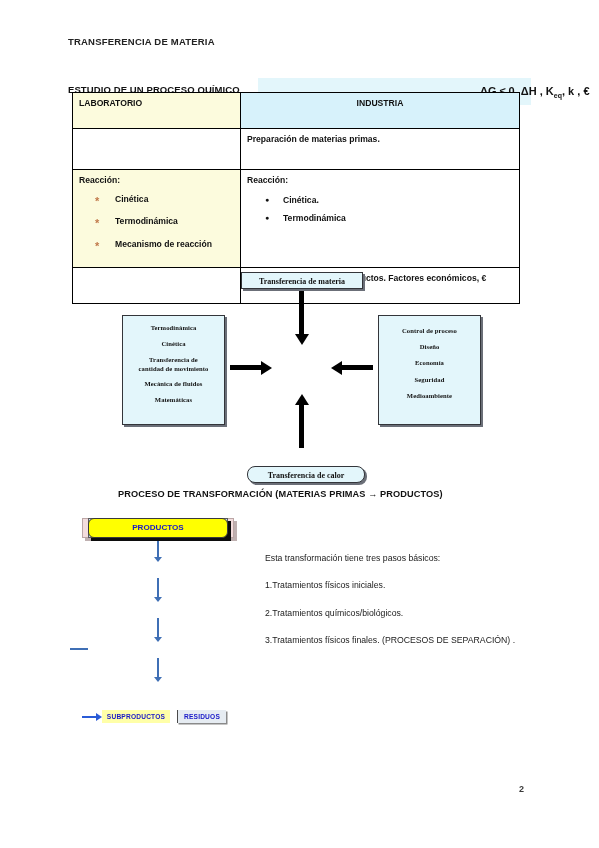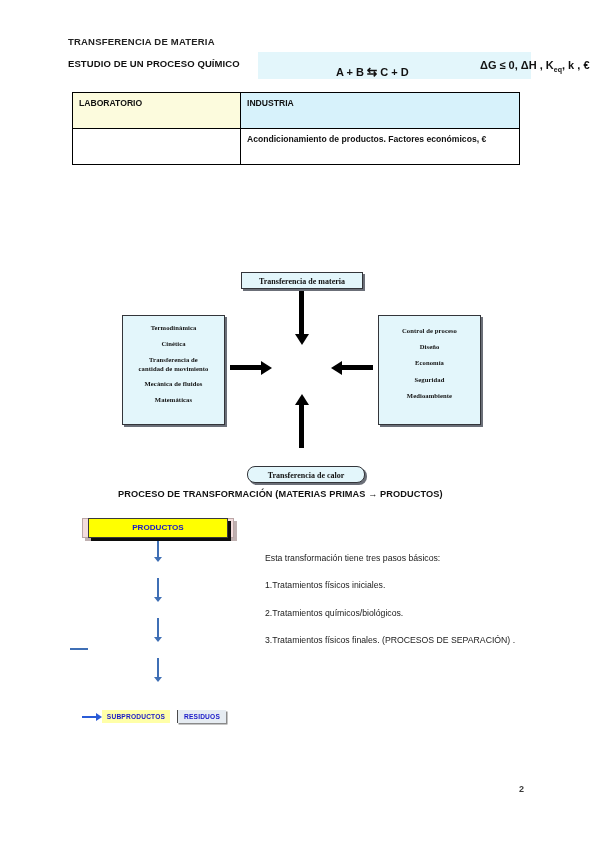--- a/index.html
+++ b/index.html
@@ -23,21 +23,21 @@
     top: 36px;
     font-size: 9.5px;
     font-weight: 600;
     letter-spacing: 0.2px;
     color: #222;
   }
 
   .study-row {
     position: absolute;
     left: 68px;
-    top: 52px;
+    top: 78px;
     width: 463px;
     height: 27px;
   }
   .study-label {
     position: absolute;
     left: 0;
     top: 6px;
     font-size: 9.5px;
     font-weight: 700;
     letter-spacing: 0.1px;
@@ -95,21 +95,21 @@
     border: 1px solid #000000;
     vertical-align: top;
     padding: 5px 6px 6px 6px;
     font-size: 8.6px;
     font-weight: 700;
     color: #111;
     line-height: 1.35;
   }
   .col-lab { width: 168px; }
   .cell-lab { background: #fcfbdd; }
-  .cell-ind-head { background: #d7f2fb; }
+  .cell-ind-head { background: #d7f2fb; text-align: center; }
   .cell-plain { background: #ffffff; }
   .row-h td { height: 24px; }
   .row-prep td { height: 29px; }
   .row-react td { height: 83px; }
   .row-acond td { height: 24px; }
 
   ul.star-list {
     list-style: none;
     margin: 7px 0 0 0;
     padding: 0 0 0 16px;
@@ -289,21 +289,21 @@
     font-weight: 700;
     text-align: center;
     line-height: 18px;
     color: #111;
   }
   .fl-mp    { top: 0;   background: #8fe98f; border-color: #4f4f4f; }
   .fl-tfi   { top: 40;  background: #c6d9f1; border-color: #5b5b5b; font-style: italic; }
   .fl-tqb   { left: 0; width: 152px; top: 80; background: #f3dddd; border-color: #bba6a6;
               box-shadow: 3px 3px 0 0 #bfb0b0; font-size: 8.6px; font-weight: 400; }
   .fl-tff   { top: 120; background: #c6d9f1; border-color: #5b5b5b; font-style: italic; }
-  .fl-prod  { top: 160; background: #ffff00; border-color: #3a3a3a; color: #1818c8; }
+  .fl-prod  { top: 160; background: #ffff00; border-color: #3a3a3a; color: #1818c8; border-radius: 6px; }
 
   .fl-conn {
     position: absolute;
     left: 75px;
     width: 1.6px;
     height: 20px;
     background: #3f6fb5;
   }
   .fl-conn::after {
     content: "";
@@ -428,20 +428,41 @@
 <table class="cmp-table">
   <colgroup>
       <col class="col-lab">
       <col>
     </colgroup>
   <tbody>
     <tr class="row-h">
       <td class="cell-lab">LABORATORIO</td>
       <td class="cell-ind-head">INDUSTRIA</td>
     </tr>
+    <tr class="row-prep">
+      <td class="cell-plain"></td>
+      <td class="cell-plain">Preparación de materias primas.</td>
+    </tr>
+    <tr class="row-react">
+      <td class="cell-lab">
+        <div>Reacción:</div>
+        <ul class="star-list">
+          <li>Cinética</li>
+          <li>Termodinámica</li>
+          <li>Mecanismo de reacción</li>
+        </ul>
+      </td>
+      <td class="cell-plain">
+        <div>Reacción:</div>
+        <ul class="dot-list">
+          <li>Cinética.</li>
+          <li>Termodinámica</li>
+        </ul>
+      </td>
+    </tr>
     <tr class="row-acond">
       <td class="cell-plain"></td>
       <td class="cell-plain">Acondicionamiento de productos. Factores económicos, €</td>
     </tr>
   </tbody>
 </table>
 
 <div class="diagram">
 
   <div class="dg-box dg-top">Transferencia de materia</div>

